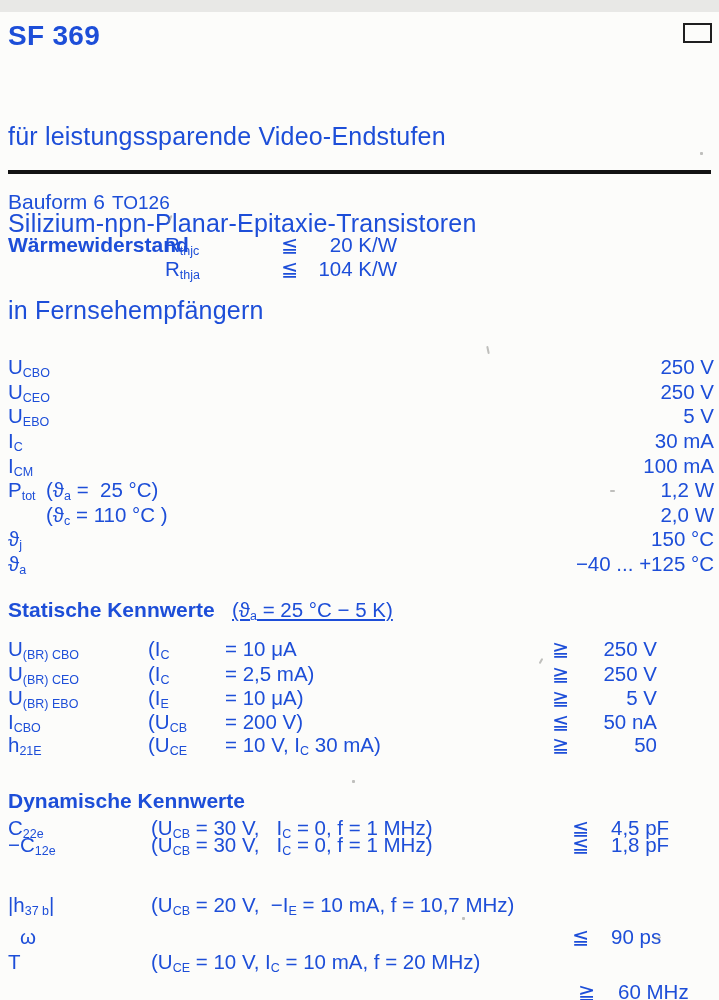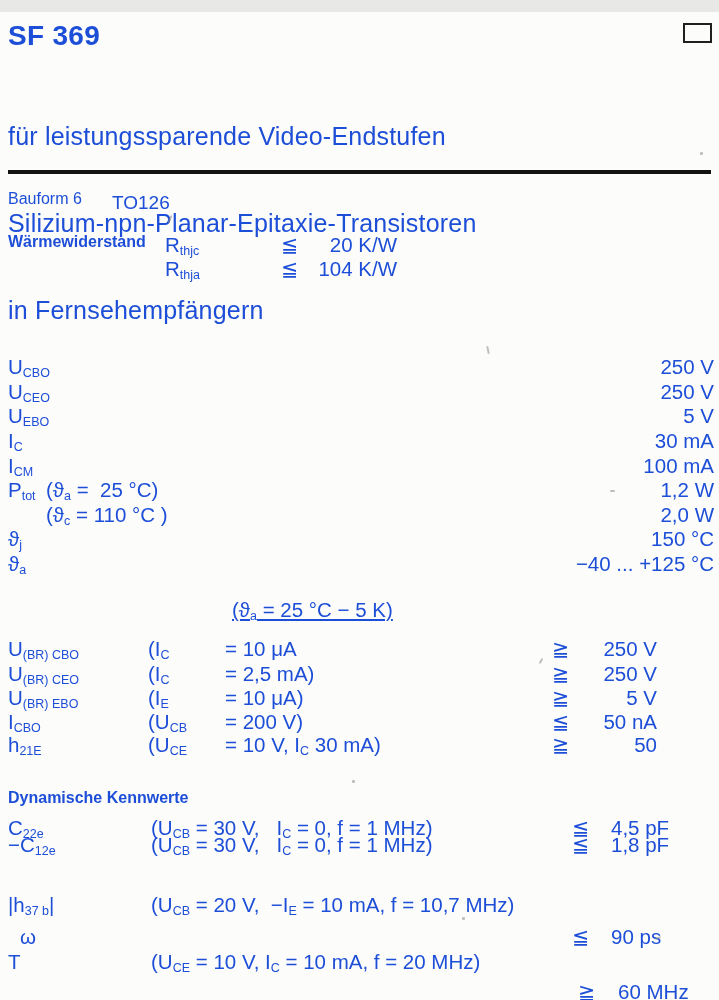--- a/index.html
+++ b/index.html
@@ -8,21 +8,21 @@
     background:#fcfcfa; color:#1d4ed8; overflow:hidden;
     font-family:"Liberation Sans","DejaVu Sans",sans-serif;
   }
   .abs{position:absolute; white-space:pre;}
   .part{left:8px; top:8px; font-size:28px; font-weight:700; letter-spacing:.3px;}
   .cornerbox{position:absolute; left:683px; top:11px; width:25px; height:16px;
     border:2.5px solid #1f1f1f; background:transparent;}
   .subtitle{left:8px; top:52px; font-size:25px; line-height:29px; letter-spacing:.2px; font-weight:400;}
   .rule{position:absolute; left:8px; top:158px; width:703px; height:4px; background:#131313;}
   .b{font-weight:700;}
-  .fs21{font-size:16px;}
+  .fs21{font-size:21px;}
   .fs19{font-size:19px;}
   .row{position:absolute; left:0; width:719px; height:25px; font-size:20.5px;}
   .c{position:absolute; top:0; white-space:pre;}
   sub{font-size:12.5px; line-height:0; position:relative; top:3px; vertical-align:baseline; letter-spacing:0;}
   
   .sym{left:8px;text-align:center;}
   .gcond{left:46px;}
   .gval{left:430px; width:284px; text-align:right;}
   .tlabel{left:8px;}
   .tsym{left:165px;}
@@ -103,20 +103,21 @@
   <div class="row" style="top:515px">
     <span class="c sym"><span>ϑ</span><sub>j</sub></span>
     <span class="c gval">150 °C</span>
   </div>
   <div class="row" style="top:540px">
     <span class="c sym"><span>ϑ</span><sub>a</sub></span>
     <span class="c gval">−40 ... +125 °C</span>
   </div>
 
   <div class="row" style="top:586px">
+    <span class="c b fs21" style="left:8px">Statische Kennwerte</span>
     <span class="c head-cond"><span>(ϑ</span><sub>a</sub><span> = 25 °C − 5 K)</span></span>
   </div>
 
   <div class="row" style="top:625px">
     <span class="c sym"><span>U</span><sub>(BR) CBO</sub></span>
     <span class="c sc1"><span>(I</span><sub>C</sub></span>
     <span class="c sc2"><span>= 10 μA</span></span>
     <span class="c srel">≧</span>
     <span class="c sval">250 V</span>
   </div>

